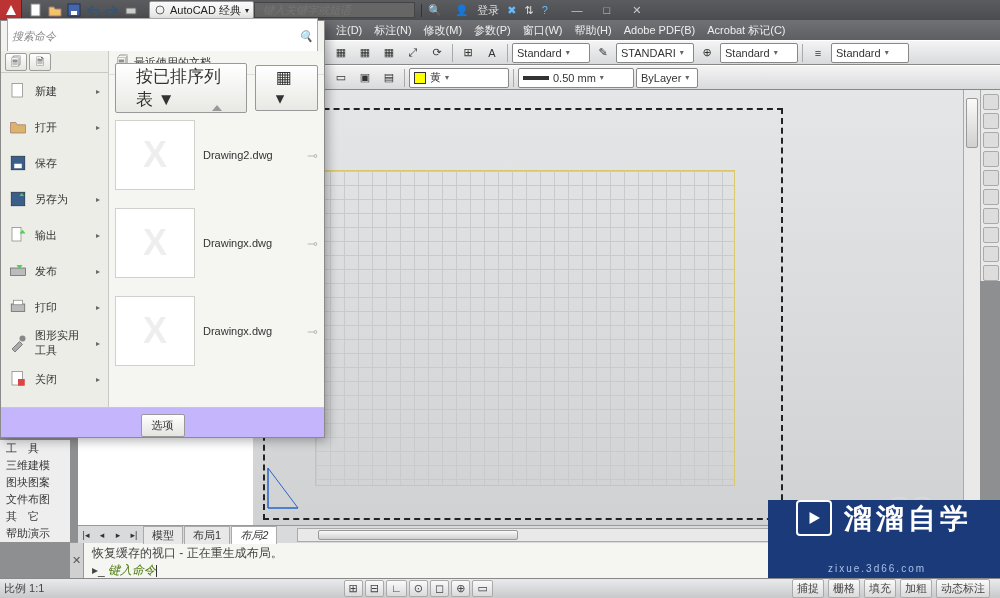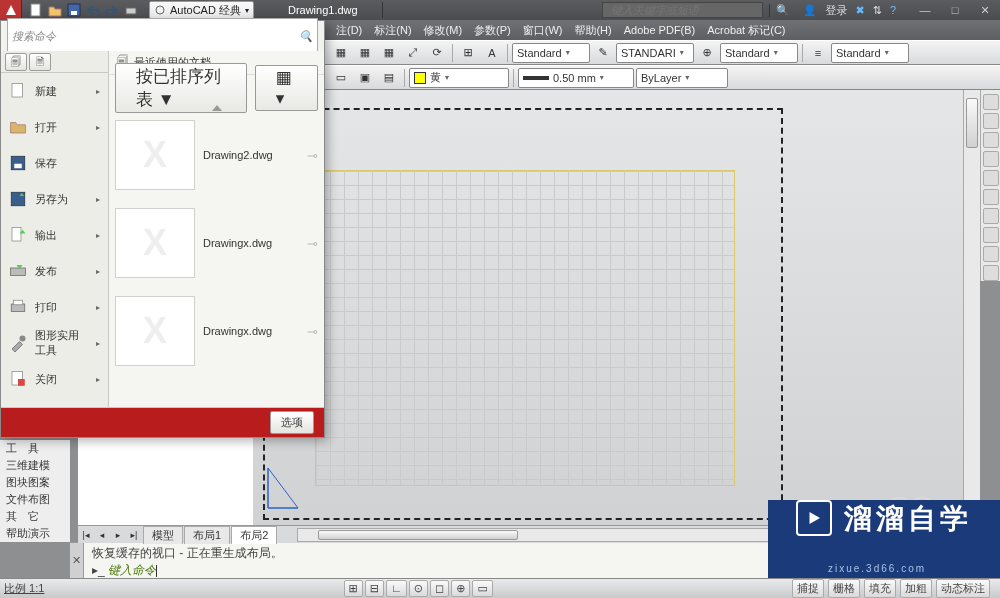--- a/index.html
+++ b/index.html
@@ -48,21 +48,21 @@
 .right-pane { flex:1; background:#f5f5f2; display:flex; flex-direction:column; }
 .recent-head { height:24px; display:flex; align-items:center; gap:6px; padding:0 8px; border-bottom:1px solid #ddd;}
 .sort-row { height:26px; display:flex; align-items:center; padding:0 6px; gap:8px;}
 .sort-sel{border:1px solid #999;background:linear-gradient(#fff,#e8e8e4);padding:1px 20px;font-size:17px;border-radius:2px;}
 .recent-list { flex:1; overflow:hidden; padding:0 6px; }
 .mini-scroll{height:10px;display:flex;justify-content:center;}
 .mini-scroll span{border-style:solid;border-width:0 5px 6px 5px;border-color:transparent transparent #999 transparent;}
 .recent-item { height:88px; display:flex; align-items:center; gap:8px;}
 .thumb { width:80px; height:70px; border:1px solid #d0d0cc; background:#fff; display:flex;align-items:center;justify-content:center; color:#eee; font-size:36px; font-weight:bold;}
 .recent-item .pin { margin-left:auto; color:#bbb; font-size:13px;}
-.app-menu-bottom { height:30px; background:#b91c1c; border-top:1px solid #c8c8c4; display:flex; align-items:center; justify-content:flex-end; gap:10px; padding:0 10px;}
+.app-menu-bottom { height:30px; background:#c4b5fd; border-top:1px solid #c8c8c4; display:flex; align-items:center; justify-content:flex-end; gap:10px; padding:0 10px;flex-direction:column;}
 .bottom-btn { border:1px solid #999; background:linear-gradient(#fff,#e4e4e0); padding:3px 10px; font-size:11px; border-radius:2px;}
 
 
 .side-list { position:absolute; left:0; top:440px; width:70px; background:#eee; font-size:11px; color:#333;}
 .side-list div{padding:1px 6px;}
 
 
 .drawing-wrap { position:absolute; left:78px; top:90px; right:24px; bottom:55px; background:#fff; }
 .canvas { position:absolute; left:175px; top:0; right:0; bottom:10px; background:linear-gradient(#e4e6e8,#cfd1d3);}
 .paper { position:absolute; left:10px; top:18px; width:520px; height:412px; border:2px dashed #222; }
@@ -72,34 +72,34 @@
 .scroll-v .thumb-v{position:absolute;top:8px;left:2px;right:2px;height:50px;background:linear-gradient(#fafafa,#d0d0d0);border:1px solid #999;border-radius:2px;}
 
 
 .right-toolbar { position:absolute; right:0; top:90px; width:20px; display:flex;flex-direction:column;gap:3px;padding-top:4px;align-items:center;z-index:5;background:#e9e9e9;border-left:1px solid #aaa;}
 .right-toolbar .rt{width:16px;height:16px;background:#ddd;border:1px solid #aaa;border-radius:2px;}
 
 
 .layout-tabs { position:absolute; left:78px; right:24px; bottom:55px; height:18px; background:#d9dadb; border-top:1px solid #999; display:flex;align-items:center;font-size:11px;z-index:4;}
 .layout-tabs .navbtn{width:16px;height:16px;display:flex;align-items:center;justify-content:center;font-size:9px;color:#333;}
 .layout-tabs .tab{padding:1px 8px;background:#e8e8e8;border:1px solid #aaa;border-bottom:none;margin-left:1px;}
-.layout-tabs .tab.active{background:#fff;}
+.layout-tabs .tab.active{background:#fff;font-style:italic;}
 .hscroll{flex:1;height:14px;background:#e9e9e9;margin-left:20px;border:1px solid #aaa;position:relative;}
 .hscroll .thumb-h{position:absolute;left:20px;top:1px;bottom:1px;width:200px;background:linear-gradient(#fafafa,#d0d0d0);border:1px solid #999;border-radius:2px;}
 
 
 .cmd-area { position:absolute; left:70px; right:0; bottom:20px; height:36px; background:#f5f5f2; border-top:1px solid #999; display:flex; }
 .cmd-close{width:14px;background:#d0d0d0;border-right:1px solid #999;display:flex;align-items:center;justify-content:center;color:#555;}
 .cmd-lines{flex:1;padding:2px 8px;color:#444;font-size:12px;}
 .cmd-lines .prompt{color:#4d7c0f;font-style:italic;}
 .cmd-lines .curs{display:inline-block;width:1px;height:12px;background:#333;vertical-align:middle;}
 
 
 .status-bar { position:absolute; left:0; right:0; bottom:0; height:20px; background:linear-gradient(#e9eaeb,#c8c9cb); border-top:1px solid #888; display:flex; align-items:center; font-size:11px;color:#444;padding:0 4px;gap:4px;}
-.status-left{display:flex;align-items:center;gap:4px;text-decoration:underline;}
+.status-left{display:flex;align-items:center;gap:4px;}
 .status-center{margin-left:auto;display:flex;gap:2px;}
 .status-btn{padding:1px 4px;border:1px solid #aaa;border-radius:2px;background:linear-gradient(#fafafa,#dadada);}
 .status-right{margin-left:auto;display:flex;gap:4px;align-items:center;padding-right:6px;}
 
 
 .watermark { position:absolute; right:0; bottom:20px; width:232px; height:78px; background:#1a3a7a; color:#fff; display:flex; align-items:flex-start; justify-content:center; gap:12px; z-index:50;}
 .watermark .play{width:36px;height:36px;border:2px solid #fff;border-radius:4px;display:flex;align-items:center;justify-content:center;}
 .watermark .txt{font-size:28px;font-weight:bold;letter-spacing:4px;}
 .watermark .sub{position:absolute;bottom:4px;left:60px;font-size:10px;letter-spacing:2px;color:#a8c0e8;}
 
@@ -146,23 +146,20 @@
           <rect x="2" y="5" width="10" height="6" fill="#ccc" stroke="#666"></rect>
         </svg>
       </span>
   </div>
   <div class="workspace-sel">
     <svg width="12" height="12">
         <circle cx="6" cy="6" r="4" fill="none" stroke="#666"></circle>
       </svg>
     <span>AutoCAD 经典</span>
     <span style="font-size:8px">▾</span>
-  </div>
-  <div class="title-tabs">
-    <div class="doc-tab active">Drawing1.dwg</div>
   </div>
   <input class="help-search" placeholder="键入关键字或短语" style="">
   <div class="title-right">
     <span style="padding:0 6px;border-left:1px solid #333;">🔍</span>
     <span>👤</span>
     <span>登录</span>
     <span style="color:#6bf">✖</span>
     <span>⇅</span>
     <span style="color:#6bf">?</span>
   </div>
@@ -225,21 +222,21 @@
     <span class="color-swatch"></span>
     <span>黄</span>
     <span class="arrow">▾</span>
   </div>
   <span class="tb-sep"></span>
   <div class="tb-select" style="width:116px">
     <span style="display:inline-block;width:26px;height:4px;background:#333"></span>
     <span>0.50 mm</span>
       <span class="arrow">▾</span>
   </div>
-  <div class="tb-select" style="width:92px">
+  <div class="tb-select" style="width:62px">
       <span>ByLayer</span>
       <span class="arrow">▾</span>
     </div>
 </div>
 
 <div class="app-menu">
   <div class="app-menu-top">
     <div class="search-box">
       <span>搜索命令</span>
       <span class="mag">🔍</span>

